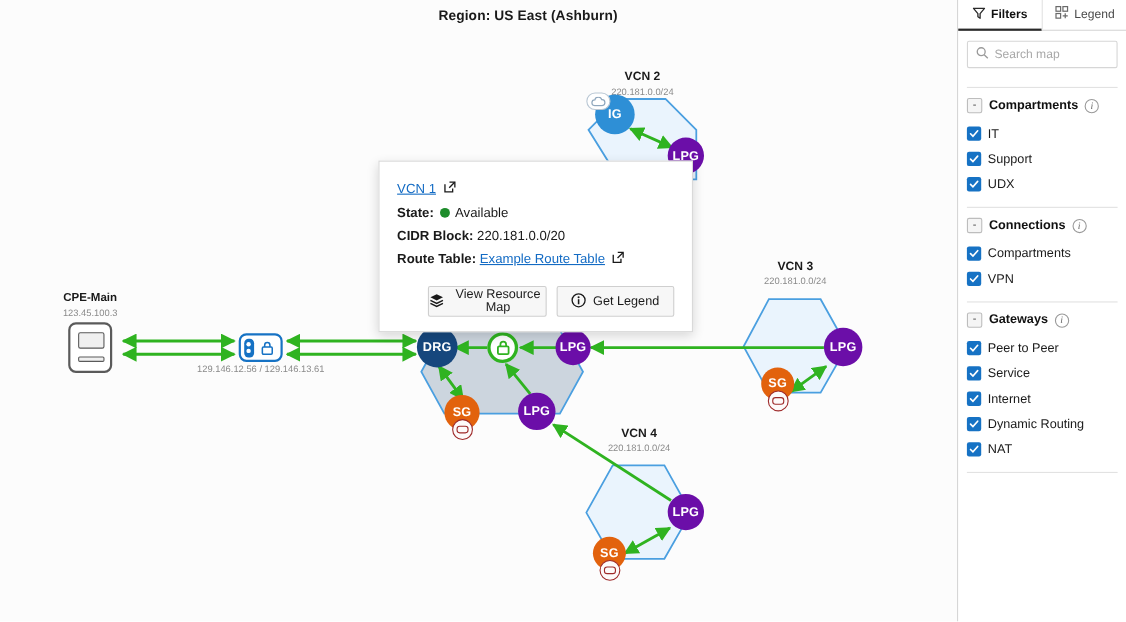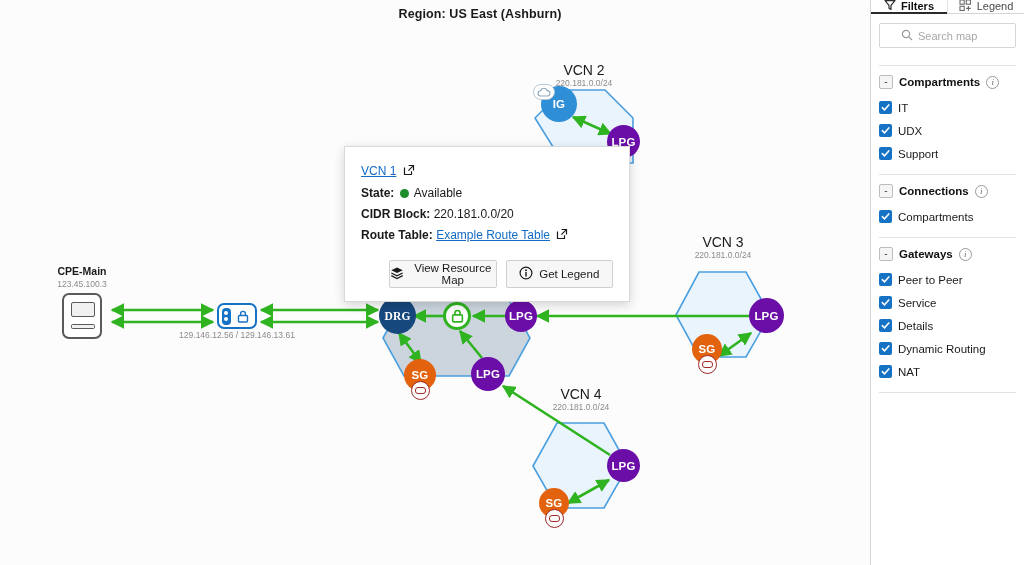--- a/index.html
+++ b/index.html
@@ -24,33 +24,33 @@
     font-size: 12.5px; font-weight: bold; color: #1a1a1a;
     letter-spacing: .1px;
   }
   #edges { position: absolute; inset: 0; width: 871px; height: 565px; }
 
   
   .vcn-label {
     position: absolute; text-align: center; width: 160px;
     pointer-events: none;
   }
-  .vcn-label .nm { font-size: 14px; font-weight: normal; color: #1a1a1a; line-height: 13px; }
+  .vcn-label .nm { font-size: 11px; font-weight: bold; color: #1a1a1a; line-height: 13px; }
   .vcn-label .cidr { font-size: 8.5px; color: #8a8a8a; line-height: 12px; }
 
   
   .chip {
     position: absolute;
     border-radius: 50%;
     display: flex; align-items: center; justify-content: center;
     color: #fff; font-size: 11.5px; font-weight: bold;
     letter-spacing: .2px;
     cursor: pointer;
   }
-  .chip.drg { background: #16477d; font-family: Liberation Serif, serif; }
+  .chip.drg { background: #16477d; }
   .chip.lpg { background: #6b0ea8; }
   .chip.sg  { background: #e2620d; text-align: center; }
   .chip.ig  { background: #2e8fd6; }
 
   .badge-deny {
     position: absolute;
     width: 19px; height: 19px; border-radius: 50%;
     background: #fdfafa; border: 1.4px solid #9e2a2a;
     display: flex; align-items: center; justify-content: center;
     pointer-events: none;
@@ -134,33 +134,33 @@
     font-family: inherit; font-size: 11.5px; color: #1a1a1a;
     display: flex; align-items: center; justify-content: center; gap: 6px;
     cursor: pointer;
   }
 
   
   #sidebar {
     width: 153px; height: 565px; background: #fff;
     display: flex; flex-direction: column;
   }
-  #side-tabs { display: flex; height: 14px; border-bottom: 1px solid #d6d6d6; }
+  #side-tabs { display: flex; height: 28px; border-bottom: 1px solid #d6d6d6; }
   .side-tab {
     flex: 1; display: flex; align-items: center; justify-content: center; gap: 5px;
     font-size: 11px; color: #4a4a4a; cursor: pointer;
     border-bottom: 2px solid transparent; margin-bottom: -1px;
   }
   .side-tab.active { color: #111; font-weight: bold; border-bottom-color: #2a2a2a; }
   .side-tab + .side-tab { border-left: 1px solid #e2e2e2; }
 
   #search-wrap { padding: 9px 8px 8px 8px; }
   #search-box {
     height: 25px; border: 1px solid #d6d6d6; border-radius: 2px;
-    display: flex; align-items: center; gap: 5px; padding: 0 21px;
+    display: flex; align-items: center; gap: 5px; padding: 0 7px;
     background: #fff;
   }
   #search-box input {
     border: none; outline: none; flex: 1; min-width: 0;
     font-family: inherit; font-size: 11px; color: #1a1a1a; background: transparent;
   }
   #search-box input::placeholder { color: #a8a8a8; }
 
   .filter-group { padding: 0 8px; }
   .grp-divider { height: 1px; background: #e2e2e2; margin: 9px 8px 9px 8px; }
@@ -415,48 +415,56 @@
             </svg>
         </span>
         <span class="chk-label">IT</span>
       </div>
       <div class="chk-row">
         <span class="chk">
           <svg width="9" height="9" viewBox="0 0 9 9">
               <path d="M1.3 4.6 L3.5 6.8 L7.8 1.9" fill="none" stroke="#fff" stroke-width="1.5" stroke-linecap="round"></path>
             </svg>
         </span>
+        <span class="chk-label">Support</span>
+      </div>
+      <div class="chk-row">
+        <span class="chk">
+          <svg width="9" height="9" viewBox="0 0 9 9">
+              <path d="M1.3 4.6 L3.5 6.8 L7.8 1.9" fill="none" stroke="#fff" stroke-width="1.5" stroke-linecap="round"></path>
+            </svg>
+        </span>
         <span class="chk-label">UDX</span>
-      </div>
-      <div class="chk-row">
-        <span class="chk">
-          <svg width="9" height="9" viewBox="0 0 9 9">
-              <path d="M1.3 4.6 L3.5 6.8 L7.8 1.9" fill="none" stroke="#fff" stroke-width="1.5" stroke-linecap="round"></path>
-            </svg>
-        </span>
-        <span class="chk-label">Support</span>
       </div>
     </div>
 
     <div class="grp-divider"></div>
 
     <div class="filter-group">
       <div class="grp-head">
         <div class="collapse-btn">-</div>
         <div class="grp-title">Connections</div>
         <div class="info-ico">i</div>
       </div>
       <div class="chk-row">
         <span class="chk">
           <svg width="9" height="9" viewBox="0 0 9 9">
               <path d="M1.3 4.6 L3.5 6.8 L7.8 1.9" fill="none" stroke="#fff" stroke-width="1.5" stroke-linecap="round"></path>
             </svg>
         </span>
         <span class="chk-label">Compartments</span>
       </div>
+      <div class="chk-row">
+        <span class="chk">
+          <svg width="9" height="9" viewBox="0 0 9 9">
+              <path d="M1.3 4.6 L3.5 6.8 L7.8 1.9" fill="none" stroke="#fff" stroke-width="1.5" stroke-linecap="round"></path>
+            </svg>
+        </span>
+        <span class="chk-label">VPN</span>
+      </div>
     </div>
 
     <div class="grp-divider"></div>
 
     <div class="filter-group">
       <div class="grp-head">
         <div class="collapse-btn">-</div>
         <div class="grp-title">Gateways</div>
         <div class="info-ico">i</div>
       </div>
@@ -475,21 +483,21 @@
             </svg>
         </span>
         <span class="chk-label">Service</span>
       </div>
       <div class="chk-row">
         <span class="chk">
           <svg width="9" height="9" viewBox="0 0 9 9">
               <path d="M1.3 4.6 L3.5 6.8 L7.8 1.9" fill="none" stroke="#fff" stroke-width="1.5" stroke-linecap="round"></path>
             </svg>
         </span>
-        <span class="chk-label">Details</span>
+        <span class="chk-label">Internet</span>
       </div>
       <div class="chk-row">
         <span class="chk">
           <svg width="9" height="9" viewBox="0 0 9 9">
               <path d="M1.3 4.6 L3.5 6.8 L7.8 1.9" fill="none" stroke="#fff" stroke-width="1.5" stroke-linecap="round"></path>
             </svg>
         </span>
         <span class="chk-label">Dynamic Routing</span>
       </div>
       <div class="chk-row">

